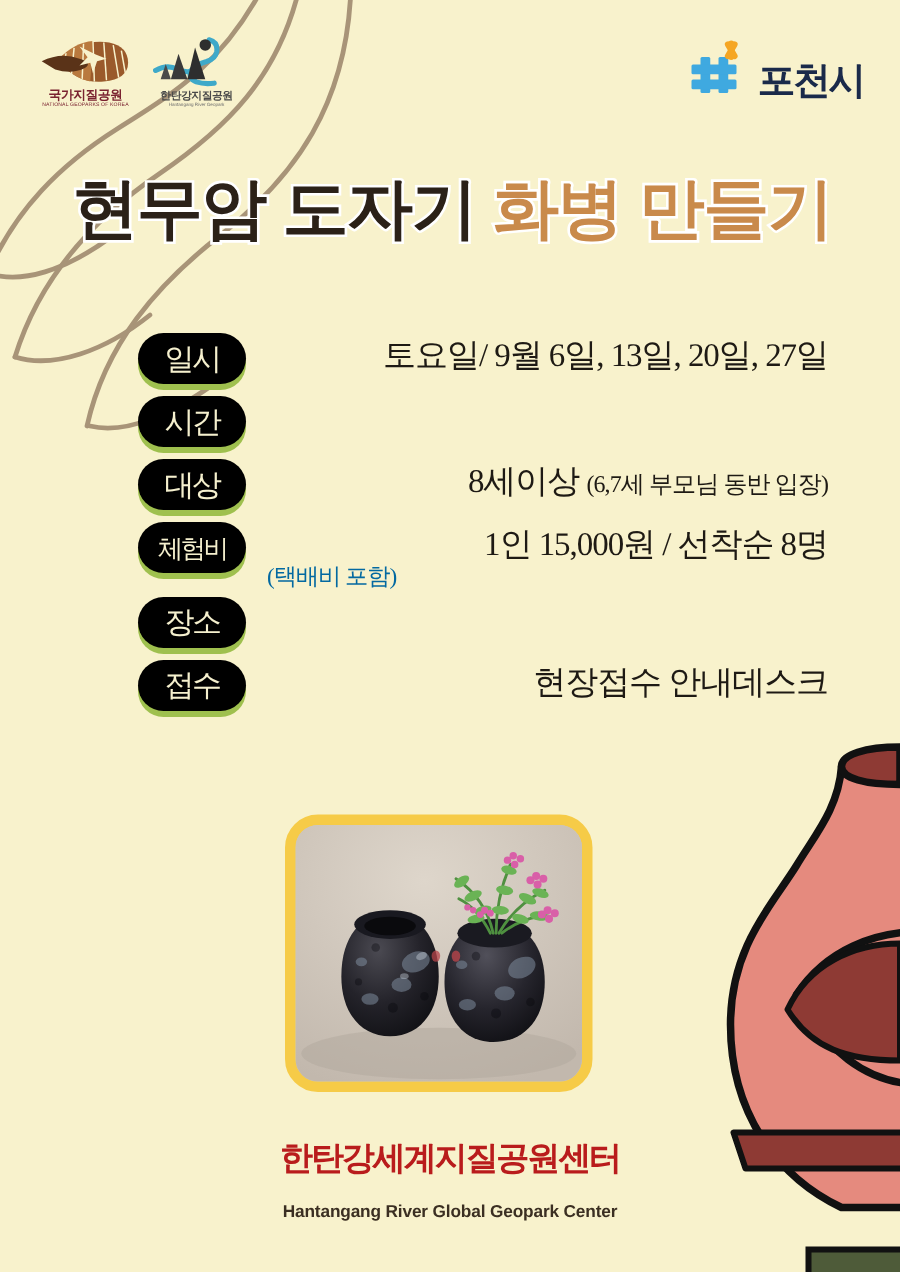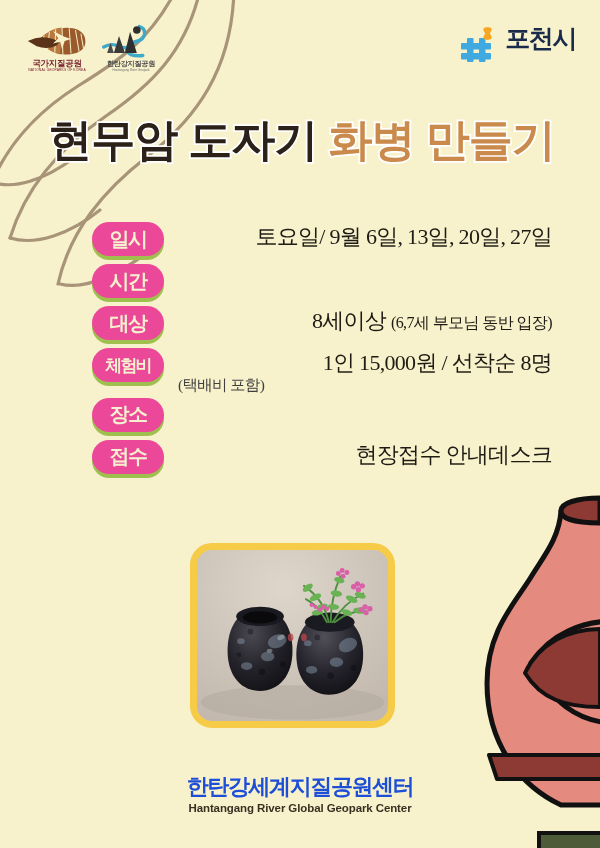--- a/index.html
+++ b/index.html
@@ -52,21 +52,21 @@
     letter-spacing: -0.3px; margin-top: 2px; line-height: 1;
   }
   .logo-han .en {
     font-size: 3.4px; color: #6d6d6d; margin-top: 1.5px;
     line-height: 1; white-space: nowrap; transform: scale(0.9);
   }
 
   .logo-city {
     position: absolute;
     right: 24px; top: 26px;
-    display: flex; align-items: flex-start; gap: 6px;
+    display: flex; align-items: flex-end; gap: 6px;
   }
   .logo-city .hashwrap { position: relative; width: 40px; height: 38px; }
   .logo-city .city-text {
     font-size: 25px; font-weight: bold; color: #1a2a4a;
     letter-spacing: -1.4px; line-height: 1;
     margin-bottom: -3px;
   }
 
   
   .title {
@@ -103,26 +103,26 @@
     margin-bottom: 4px;
     min-height: 38px;
   }
   .pill-wrap { position: relative; flex: 0 0 auto; width: 72px; }
   .pill {
     position: relative;
     display: flex;
     align-items: center;
     justify-content: center;
     width: 72px; height: 34px;
-    background: #ec4899;
+    background: #000000;
     border-radius: 17px;
     box-shadow: 0 4px 0 #9fc04e;
     color: #F5F0CE;
     font-size: 20px;
-    font-weight: bold;
+    font-weight: normal;
     letter-spacing: -1.6px;
     z-index: 1;
   }
   .pill.small { font-size: 17px; letter-spacing: -1.8px; }
   .row-text {
     margin-left: 14px;
     padding-top: 1px;
     flex: 1 1 auto;
   }
   .main-line {
@@ -141,21 +141,21 @@
   .sub-line {
     font-size: 13.5px;
     letter-spacing: -0.6px;
     color: #1e1a14;
     line-height: 1.2;
     margin-top: -1px;
     font-family: "Liberation Serif", "DejaVu Serif", serif;
   }
   .red-line {
     font-size: 15.5px;
-    color: #404040;
+    color: #0369a1;
     letter-spacing: -0.7px;
     line-height: 1.15;
     margin-top: -1px;
     font-family: "Liberation Serif", "DejaVu Serif", serif;
   }
   .row-venue .main-line { font-size: 19.5px; letter-spacing: -1.1px; }
   .row-reception .main-line { font-size: 22px; }
 
   
   .photo-frame {
@@ -180,30 +180,30 @@
 
   
   .footer {
     position: absolute;
     left: 0; right: 0; bottom: 34px;
     text-align: center;
   }
   .footer .kr {
     font-size: 22px;
     font-weight: bold;
-    color: #1d4ed8;
+    color: #b91c1c;
     letter-spacing: -1.4px;
     line-height: 1.1;
   }
   .footer .en {
     font-size: 11.5px;
     font-weight: bold;
     color: #3b2f22;
     letter-spacing: -0.1px;
-    margin-top: 3px;
+    margin-top: 18px;
   }
 </style>
 </head>
 <body>
 
 <div id="poster">
 
   <svg class="swirls" viewBox="0 0 600 848" preserveAspectRatio="none">
     <g fill="none" stroke="#A89478" stroke-width="3.2" stroke-linecap="round">
       <path d="M176,-10 C150,40 120,60 78,86 C40,110 10,140 -8,182"></path>

